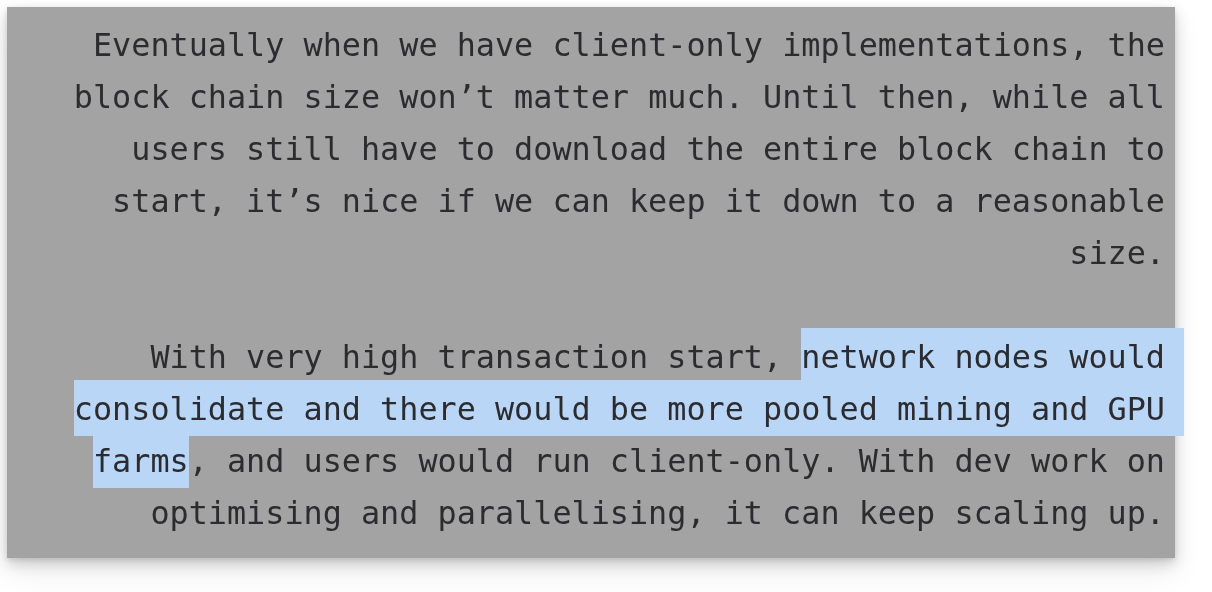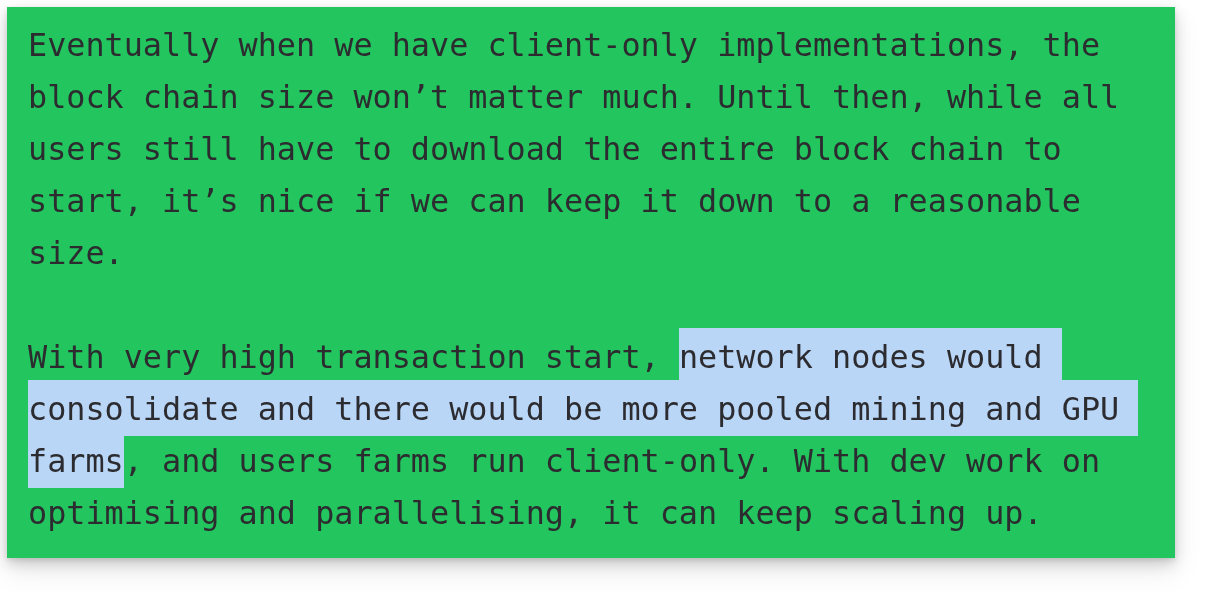--- a/index.html
+++ b/index.html
@@ -21,25 +21,26 @@
     background: #ffffff;
   }
 
   
   #doc-card {
     position: absolute;
     left: 7px;
     top: 7px;
     width: 1168px;
     height: 551px;
-    background: #22c55e;
+    background: #a3a3a3;
     box-shadow:
       0 6px 14px rgba(0, 0, 0, 0.17),
       0 2px 5px rgba(0, 0, 0, 0.10),
       0 14px 30px rgba(0, 0, 0, 0.07);
+    text-align: right;
   }
 
   #doc-body {
     position: absolute;
     left: 21px;
     top: 12px;
     right: 10px;
     bottom: 0;
   }
 
@@ -72,17 +73,17 @@
 <body>
 
 <div id="stage">
 
   <div id="doc-card">
 
     <div id="doc-body">
 
       <p id="paragraph-1" class="paragraph">Eventually when we have client-only implementations, the block chain size won’t matter much. Until then, while all users still have to download the entire block chain to start, it’s nice if we can keep it down to a reasonable size.</p>
 
-      <p id="paragraph-2" class="paragraph"><span>With very high transaction start, </span><span class="selection-highlight">network nodes would consolidate and there would be more pooled mining and GPU farms</span><span>, and users farms run client-only. With dev work on optimising and parallelising, it can keep scaling up.</span></p>
+      <p id="paragraph-2" class="paragraph"><span>With very high transaction start, </span><span class="selection-highlight">network nodes would consolidate and there would be more pooled mining and GPU farms</span><span>, and users would run client-only. With dev work on optimising and parallelising, it can keep scaling up.</span></p>
 
     </div>
   </div>
 </div>
 
 </body></html>

